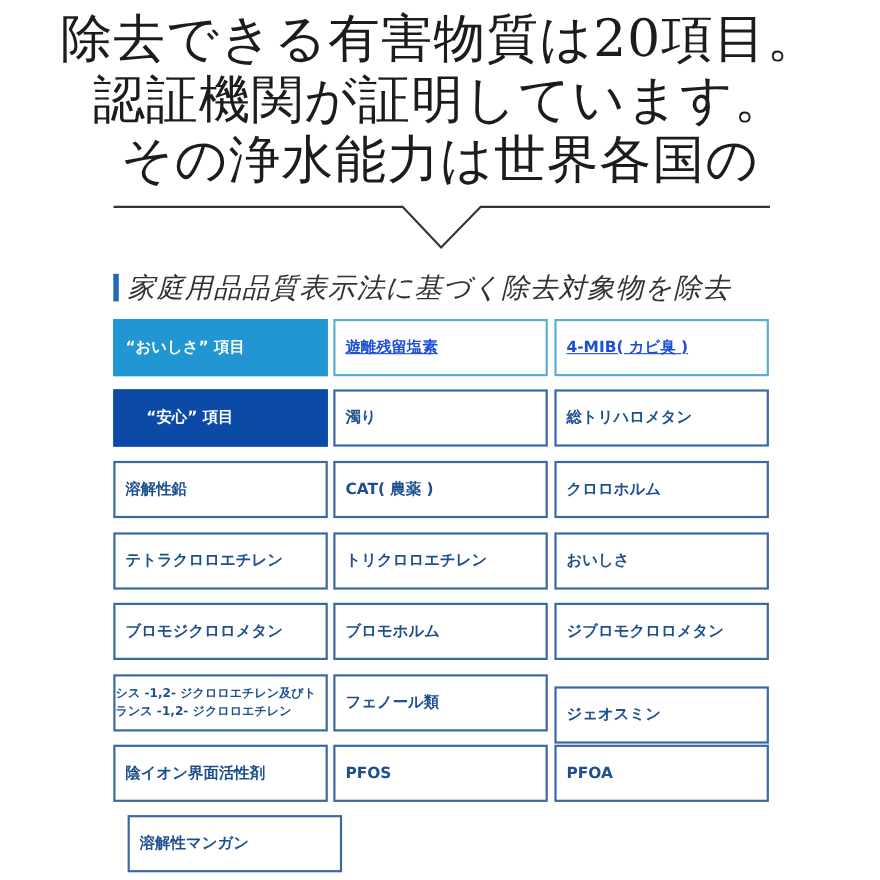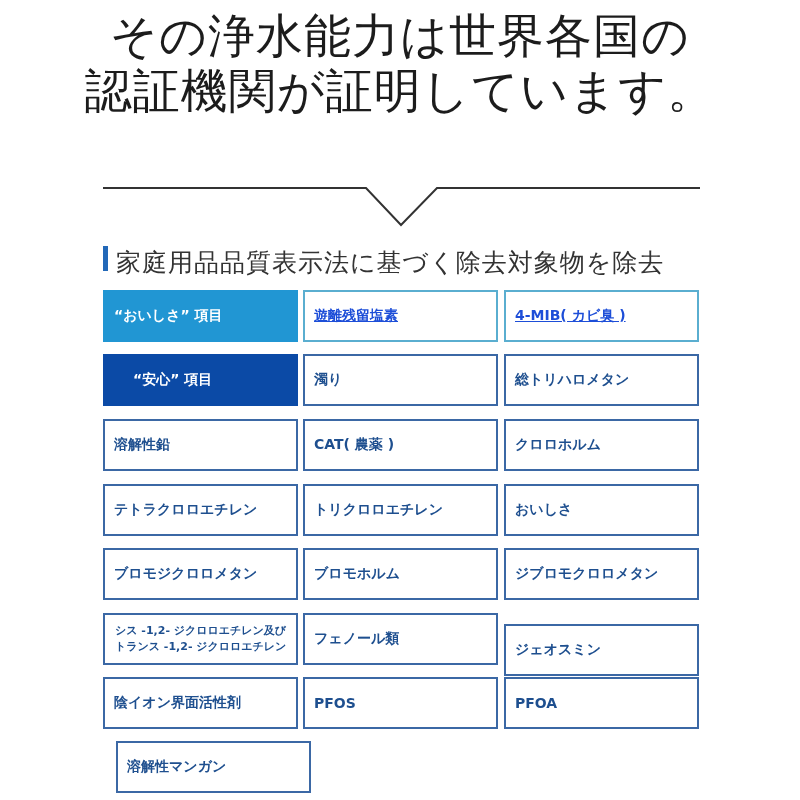--- a/index.html
+++ b/index.html
@@ -36,21 +36,22 @@
       top: 178px;
       width: 597px;
       height: 52px;
     }
     .section-heading {
       position: absolute;
       left: 103px;
       top: 246px;
       height: 30px;
       display: flex;
-      align-items: flex-start;
+      align-items: center;
+      font-style: italic;
     }
     .section-heading .marker {
       width: 5px;
       height: 25px;
       background: #2268b8;
       margin-right: 8px;
     }
     .section-heading .label {
       font-family: "DejaVu Sans", sans-serif;
       font-size: 25px;
@@ -78,21 +79,21 @@
       font-weight: bold;
       font-size: 14px;
       color: #1e4f8f;
       white-space: nowrap;
       overflow: hidden;
     }
     .cell.small {
       font-size: 11px;
       line-height: 16px;
       white-space: normal;
-      padding-left: 10px;
+      padding-left: 0;
       padding-right: 2px;
     }
     .cell.taste {
       border-color: #5aaed0;
       color: #1d4ed8;
       text-decoration: underline;
     }
     .cell.header-taste {
       background: #2196d3;
       border-color: #2196d3;
@@ -102,22 +103,23 @@
       background: #0b4aa6;
       border-color: #0b4aa6;
       color: #ffffff;
       padding-left: 28px;
     }
   </style>
 </head>
 <body>
 
 <div class="headline">
+  <span class="line">除去できる有害物質は20項目。</span>
+  <span class="line">認証機関が証明しています。</span>
   <span class="line">その浄水能力は世界各国の</span>
-  <span class="line">認証機関が証明しています。</span>
 </div>
 
 <svg class="divider" viewBox="0 0 597 52" width="597" height="52">
   <polyline points="0,10 263,10 298,47 334,10 597,10" fill="none" stroke="#333333" stroke-width="2"></polyline>
 </svg>
 
 <div class="section-heading">
   <span class="marker"></span>
   <span class="label">家庭用品品質表示法に基づく除去対象物を除去</span>
 </div>

